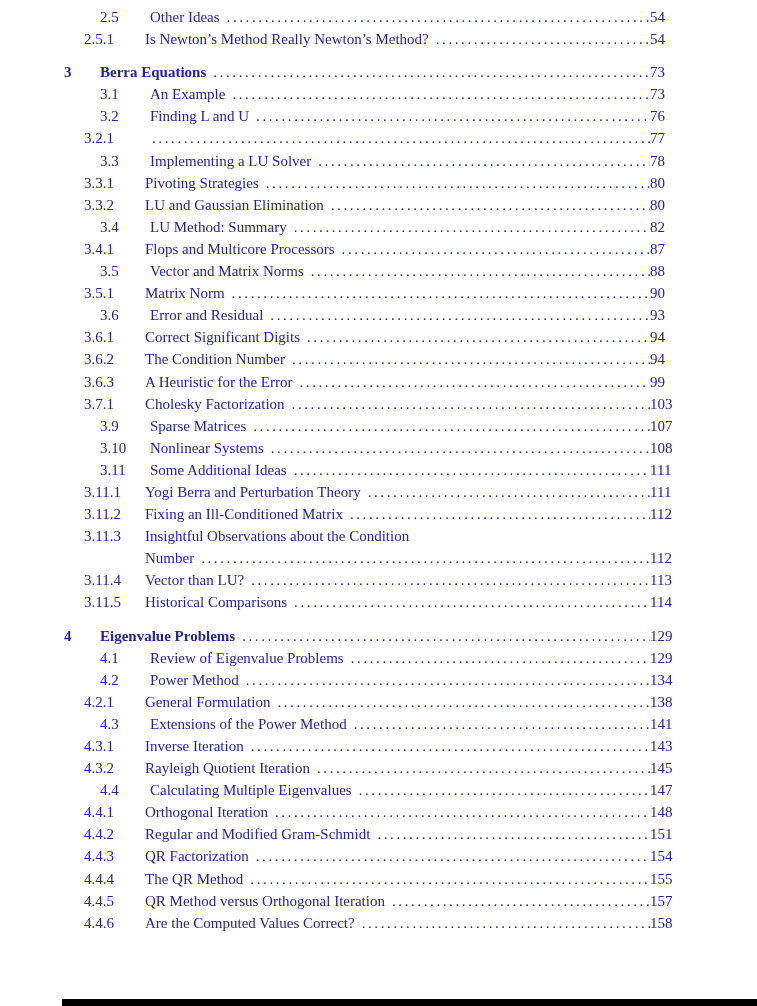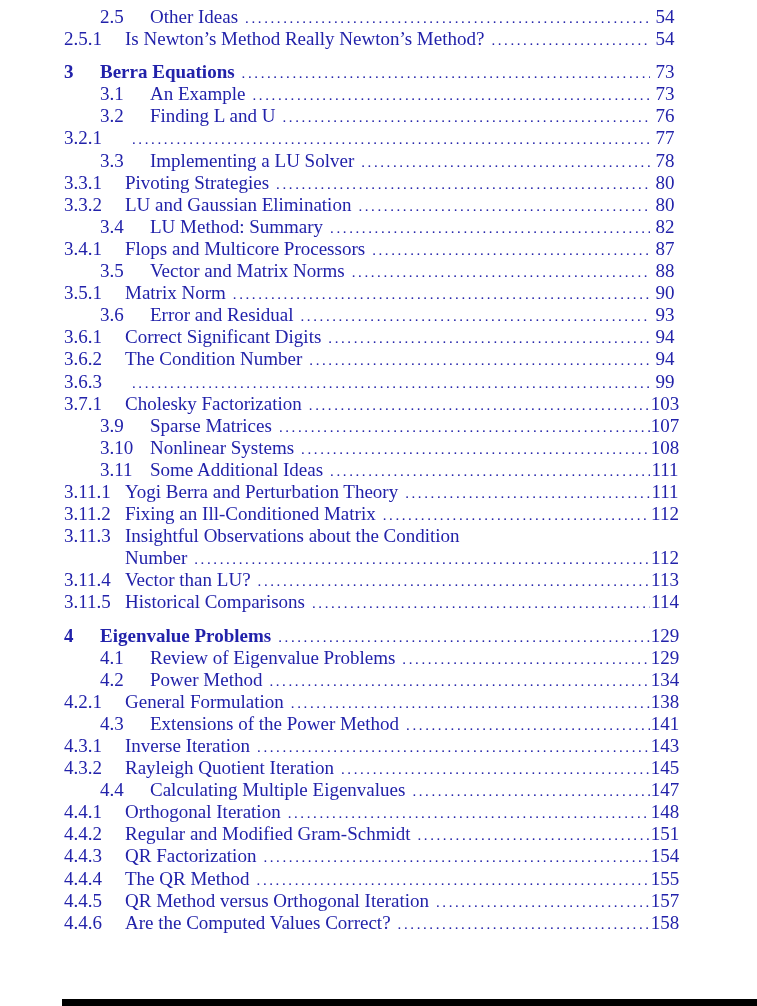--- a/index.html
+++ b/index.html
@@ -12,50 +12,50 @@
   }
   .toc {
     position: absolute;
     top: 6px; left: 0; right: 0;
   }
   .row {
     display: flex;
     align-items: baseline;
     height: 22.1px;
     line-height: 22.1px;
-    font-size: 19px;
+    font-size: 15px;
     color: var(--blue);
     padding-right: 77px;
     box-sizing: border-box;
   }
   .row.chapter { margin-top: 11px; font-weight: bold; padding-left: 64px; }
   .chapter .num { width: 36px; }
   .row.section { padding-left: 100px; }
   .section .num { width: 50px; }
-  .row.subsection { padding-left: 64px; }
+  .row.subsection { padding-left: 64px; margin-left: 20px; }
   .subsection .num { width: 61px; }
   .num { flex: none; }
   .title { flex: none; white-space: nowrap; }
   .leader {
     flex: 1 1 auto;
     overflow: hidden;
     white-space: nowrap;
     padding: 0 6px 0 7px;
     letter-spacing: 2.6px;
     font-size: 15px;
     font-weight: normal;
   }
   .leader::after {
     content: "........................................................................................................................";
   }
   .row.nolead .leader::after { content: ""; }
   .pg {
     flex: none;
     min-width: 30px;
-    text-align: center;
+    text-align: left;
     font-weight: normal;
   }
   .chapter .pg { font-weight: normal; }
   .bottom-bar {
     position: absolute;
     left: 62px; right: 0; bottom: 0;
     height: 7px;
     background: #000000;
   }
 </style>
@@ -153,20 +153,21 @@
       <span class="pg">94</span>
     </div>
     <div class="row subsection">
       <span class="num">3.6.2</span>
       <span class="title">The Condition Number</span>
       <span class="leader"></span>
       <span class="pg">94</span>
     </div>
     <div class="row subsection">
       <span class="num">3.6.3</span>
+      <span class="title">A Heuristic for the Error</span>
       <span class="leader"></span>
       <span class="pg">99</span>
     </div>
     <div class="row subsection">
       <span class="num">3.7.1</span>
       <span class="title">Cholesky Factorization</span>
       <span class="leader"></span>
       <span class="pg">103</span>
     </div>
     <div class="row section">

